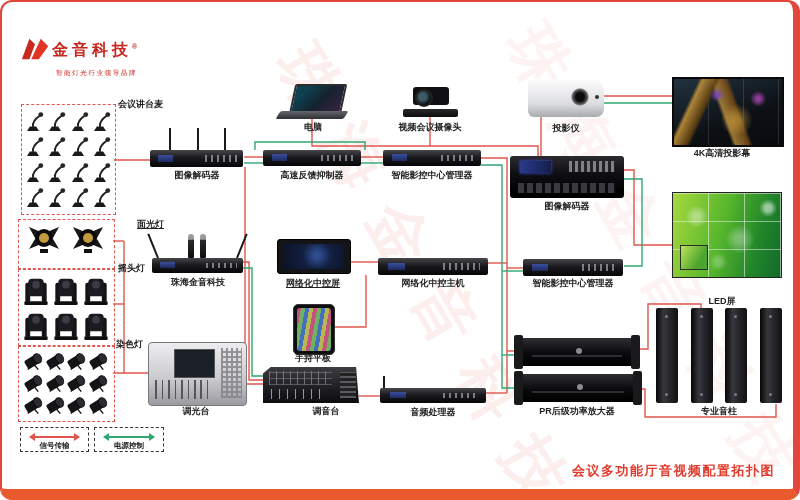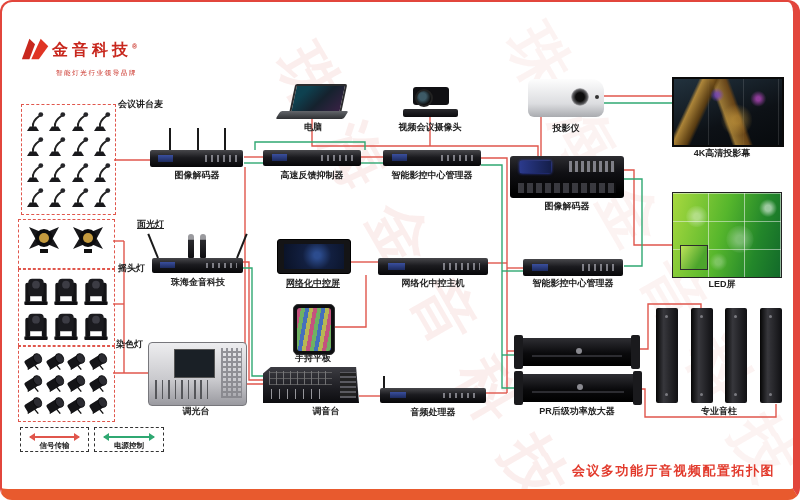--- a/index.html
+++ b/index.html
@@ -518,21 +518,21 @@
 
   <div class="rack" style="left:378px;top:258px;width:110px;height:17px;"></div>
   <div class="lbl" style="left:433px;top:277px;">网络化中控主机</div>
 
   <div class="rack" style="left:523px;top:259px;width:100px;height:17px;"></div>
   <div class="lbl" style="left:573px;top:277px;">智能影控中心管理器</div>
 
   <div class="led" style="left:672px;top:192px;width:108px;height:84px;">
     <span class="ledpanel"></span>
   </div>
-  <div class="lbl" style="left:722px;top:278px;">LED屏</div>
+  <div class="lbl" style="left:722px;top:295px;">LED屏</div>
 
   <div class="tab" style="left:293px;top:304px;width:40px;height:49px;">
     <span class="tabscr"></span>
   </div>
   <div class="lbl" style="left:313px;top:352px;">手持平板</div>
 
   <div class="mixer" style="left:263px;top:367px;width:96px;height:36px;">
     <span class="mknobs"></span>
     <span class="mfad"></span>
     <span class="mright"></span>

